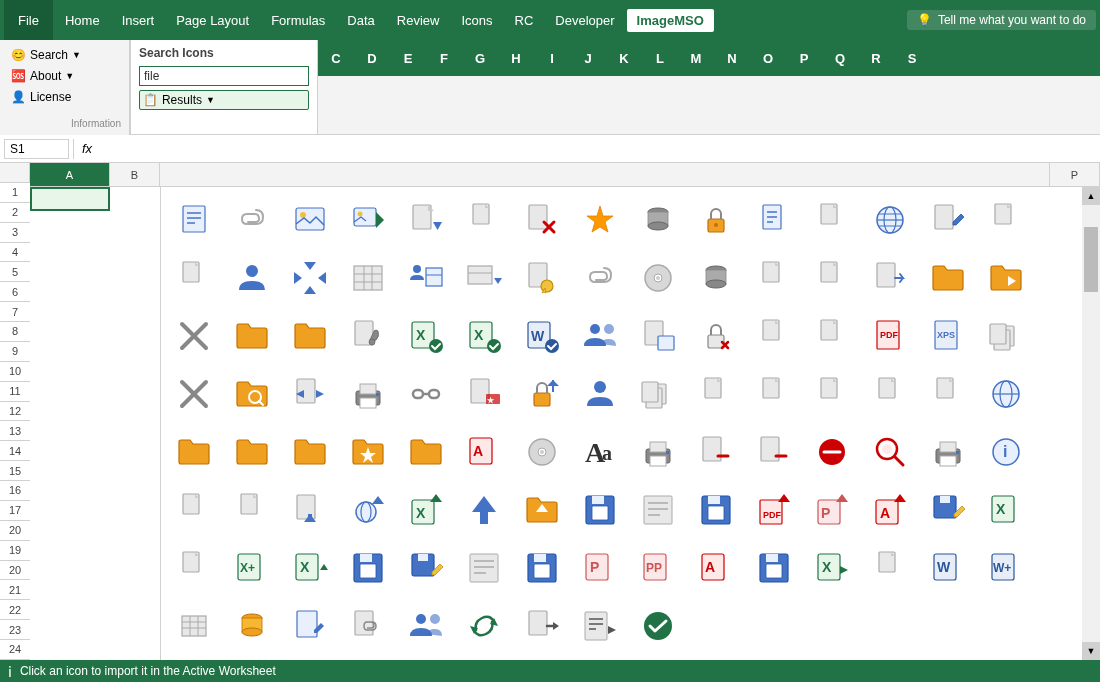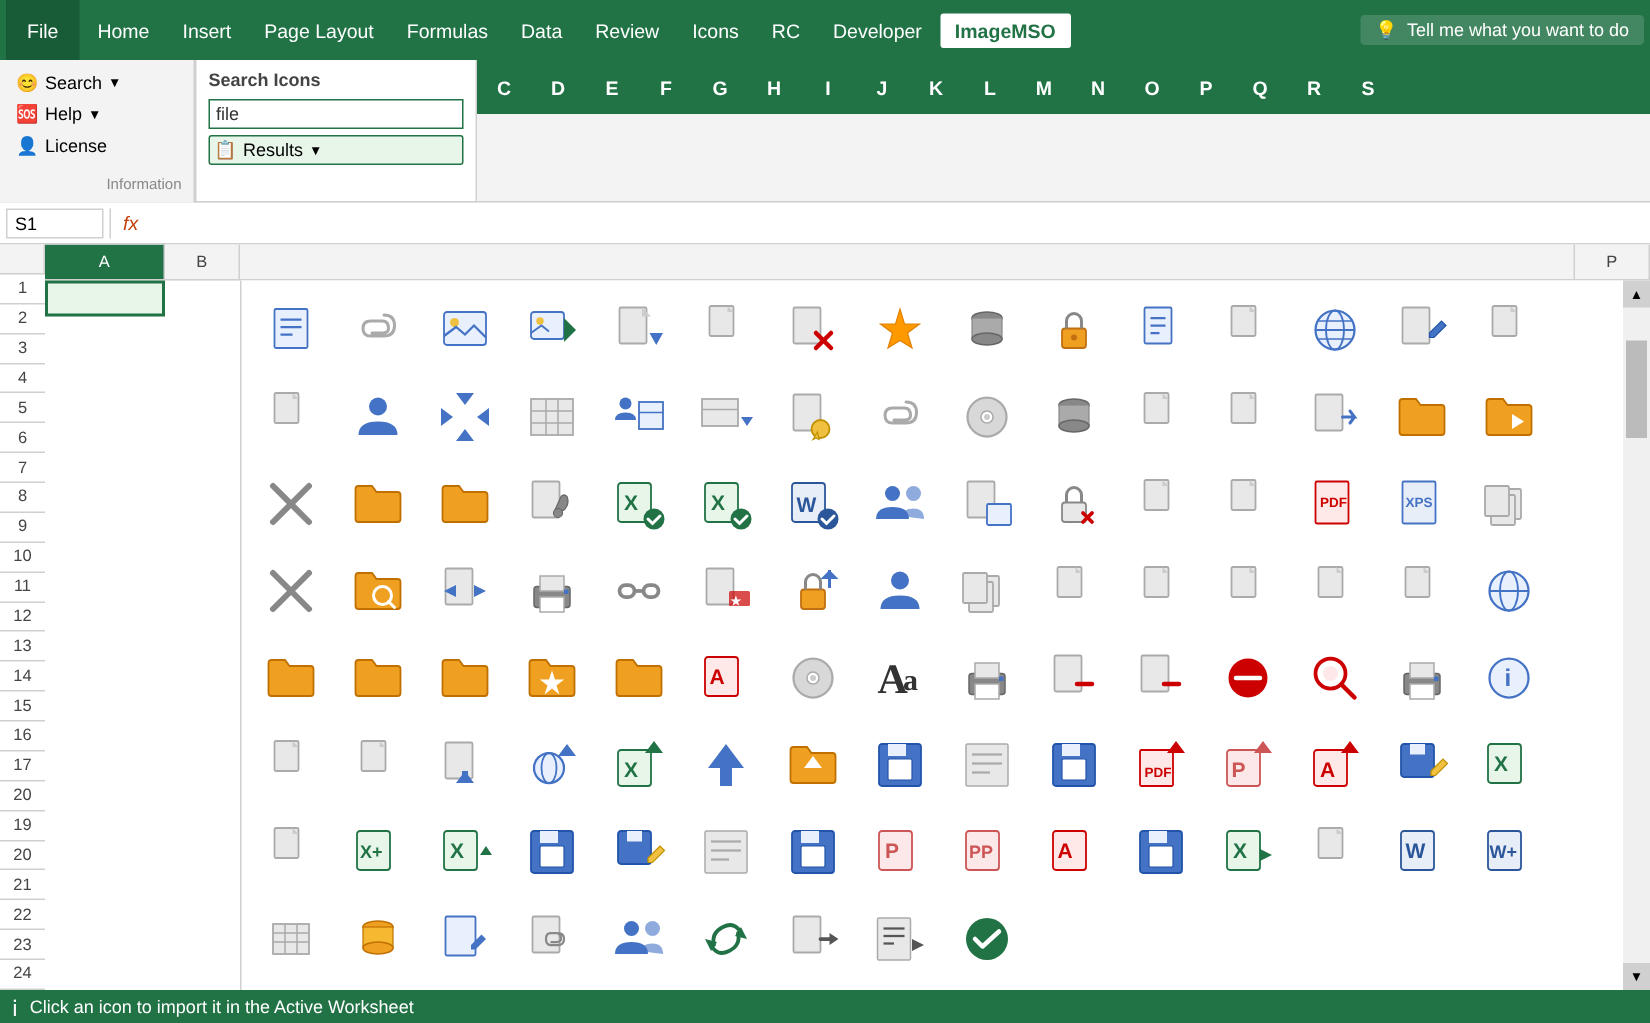--- a/index.html
+++ b/index.html
@@ -277,21 +277,21 @@
 <div class="ribbon">
 
   <div class="about-section">
     <div class="about-btn">
       <span>😊</span>
       <span>Search</span>
       <span style="font-size:9px;">▼</span>
     </div>
     <div class="about-btn">
       <span>🆘</span>
-      <span>Help</span>
+      <span>About</span>
       <span style="font-size:9px;">▼</span>
     </div>
     <div class="about-btn">
       <span>👤</span>
       <span>License</span>
     </div>
     <div class="about-section-label">Information</div>
   </div>
 
   <div class="search-panel" style="left:130px; width:188px;">
@@ -327,21 +327,21 @@
     <div class="alpha-tab">Q</div>
     <div class="alpha-tab">R</div>
     <div class="alpha-tab">S</div>
   </div>
 </div>
 
 <div class="formula-bar">
   <input class="name-box" type="text" value="S1" style="">
   <div class="formula-divider"></div>
   <div class="formula-icons">
-    <span style="font-style:italic; color:#c2410c;">fx</span>
+    <span style="font-style:italic; color:#000000;">fx</span>
   </div>
 </div>
 
 <div style="display:flex; height: calc(682px - 40px - 95px - 28px - 22px); position: relative;">
 
   <div style="display:flex; flex-direction:column; width:30px; flex-shrink:0;">
     <div class="corner-cell"></div>
     <div class="row-header">1</div>
     <div class="row-header">2</div>
     <div class="row-header">3</div>

